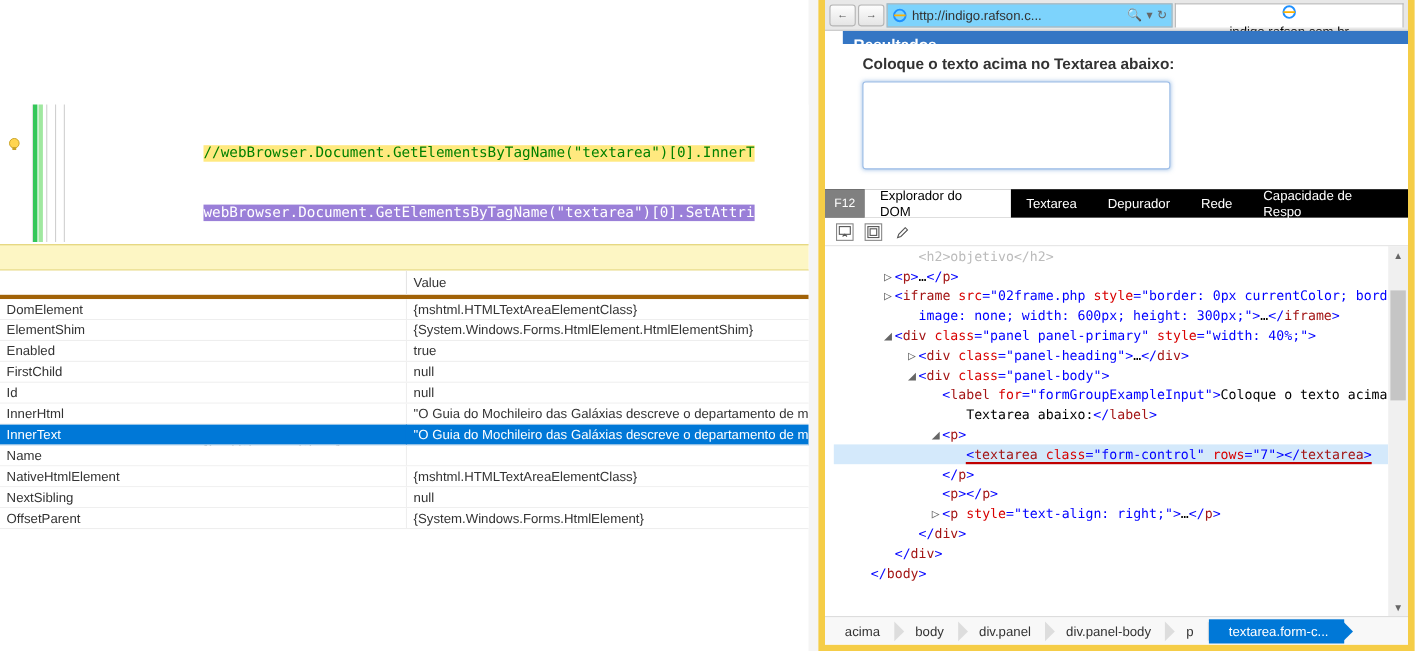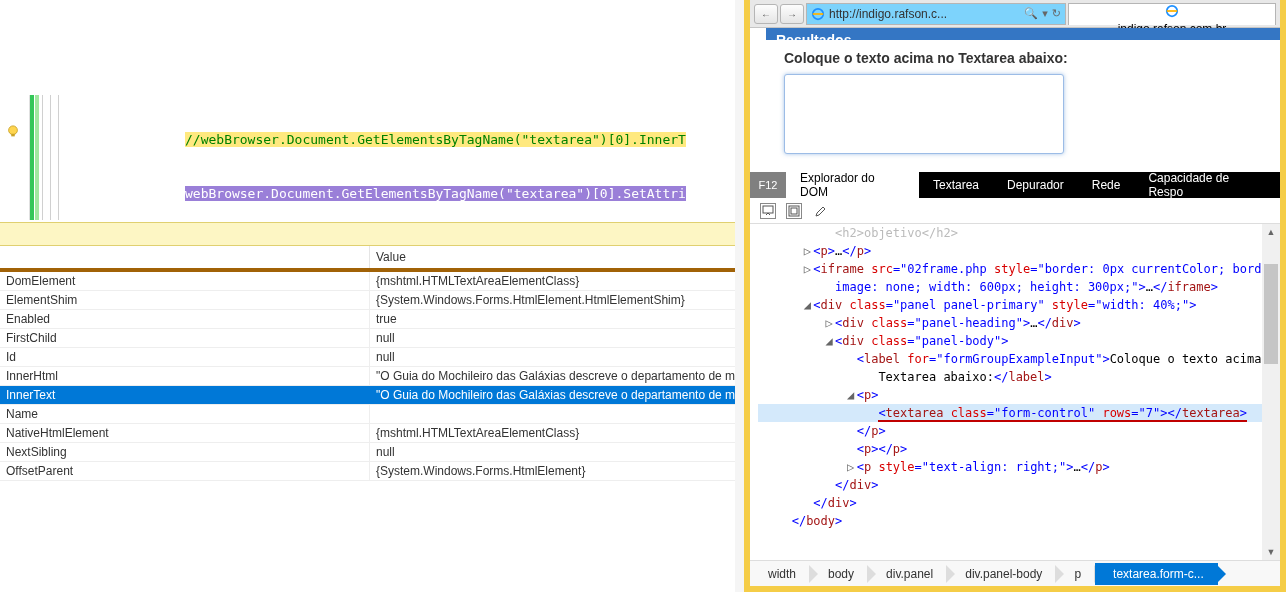--- a/index.html
+++ b/index.html
@@ -251,21 +251,21 @@
         <div class="dom-line">      <span class="tw"> </span><span class="t-punct">&lt;/</span><span class="t-tag">div</span><span class="t-punct">&gt;</span></div>
         <div class="dom-line">   <span class="tw"> </span><span class="t-punct">&lt;/</span><span class="t-tag">body</span><span class="t-punct">&gt;</span></div>
       </div>
     <div class="vscroll">
       <div class="arr" style="top:0">▲</div>
       <div class="thumb"></div>
       <div class="arr" style="bottom:0">▼</div>
     </div>
 
     <div class="breadcrumb" id="breadcrumb">
-        <div class="bc-item">width</div>
+        <div class="bc-item">acima</div>
         <div class="bc-item">body</div>
         <div class="bc-item">div.panel</div>
         <div class="bc-item">div.panel-body</div>
         <div class="bc-item">p</div>
         <div class="bc-item active">textarea.form-c...</div>
       </div>
   </div>
 </div>
 
 </body></html>

